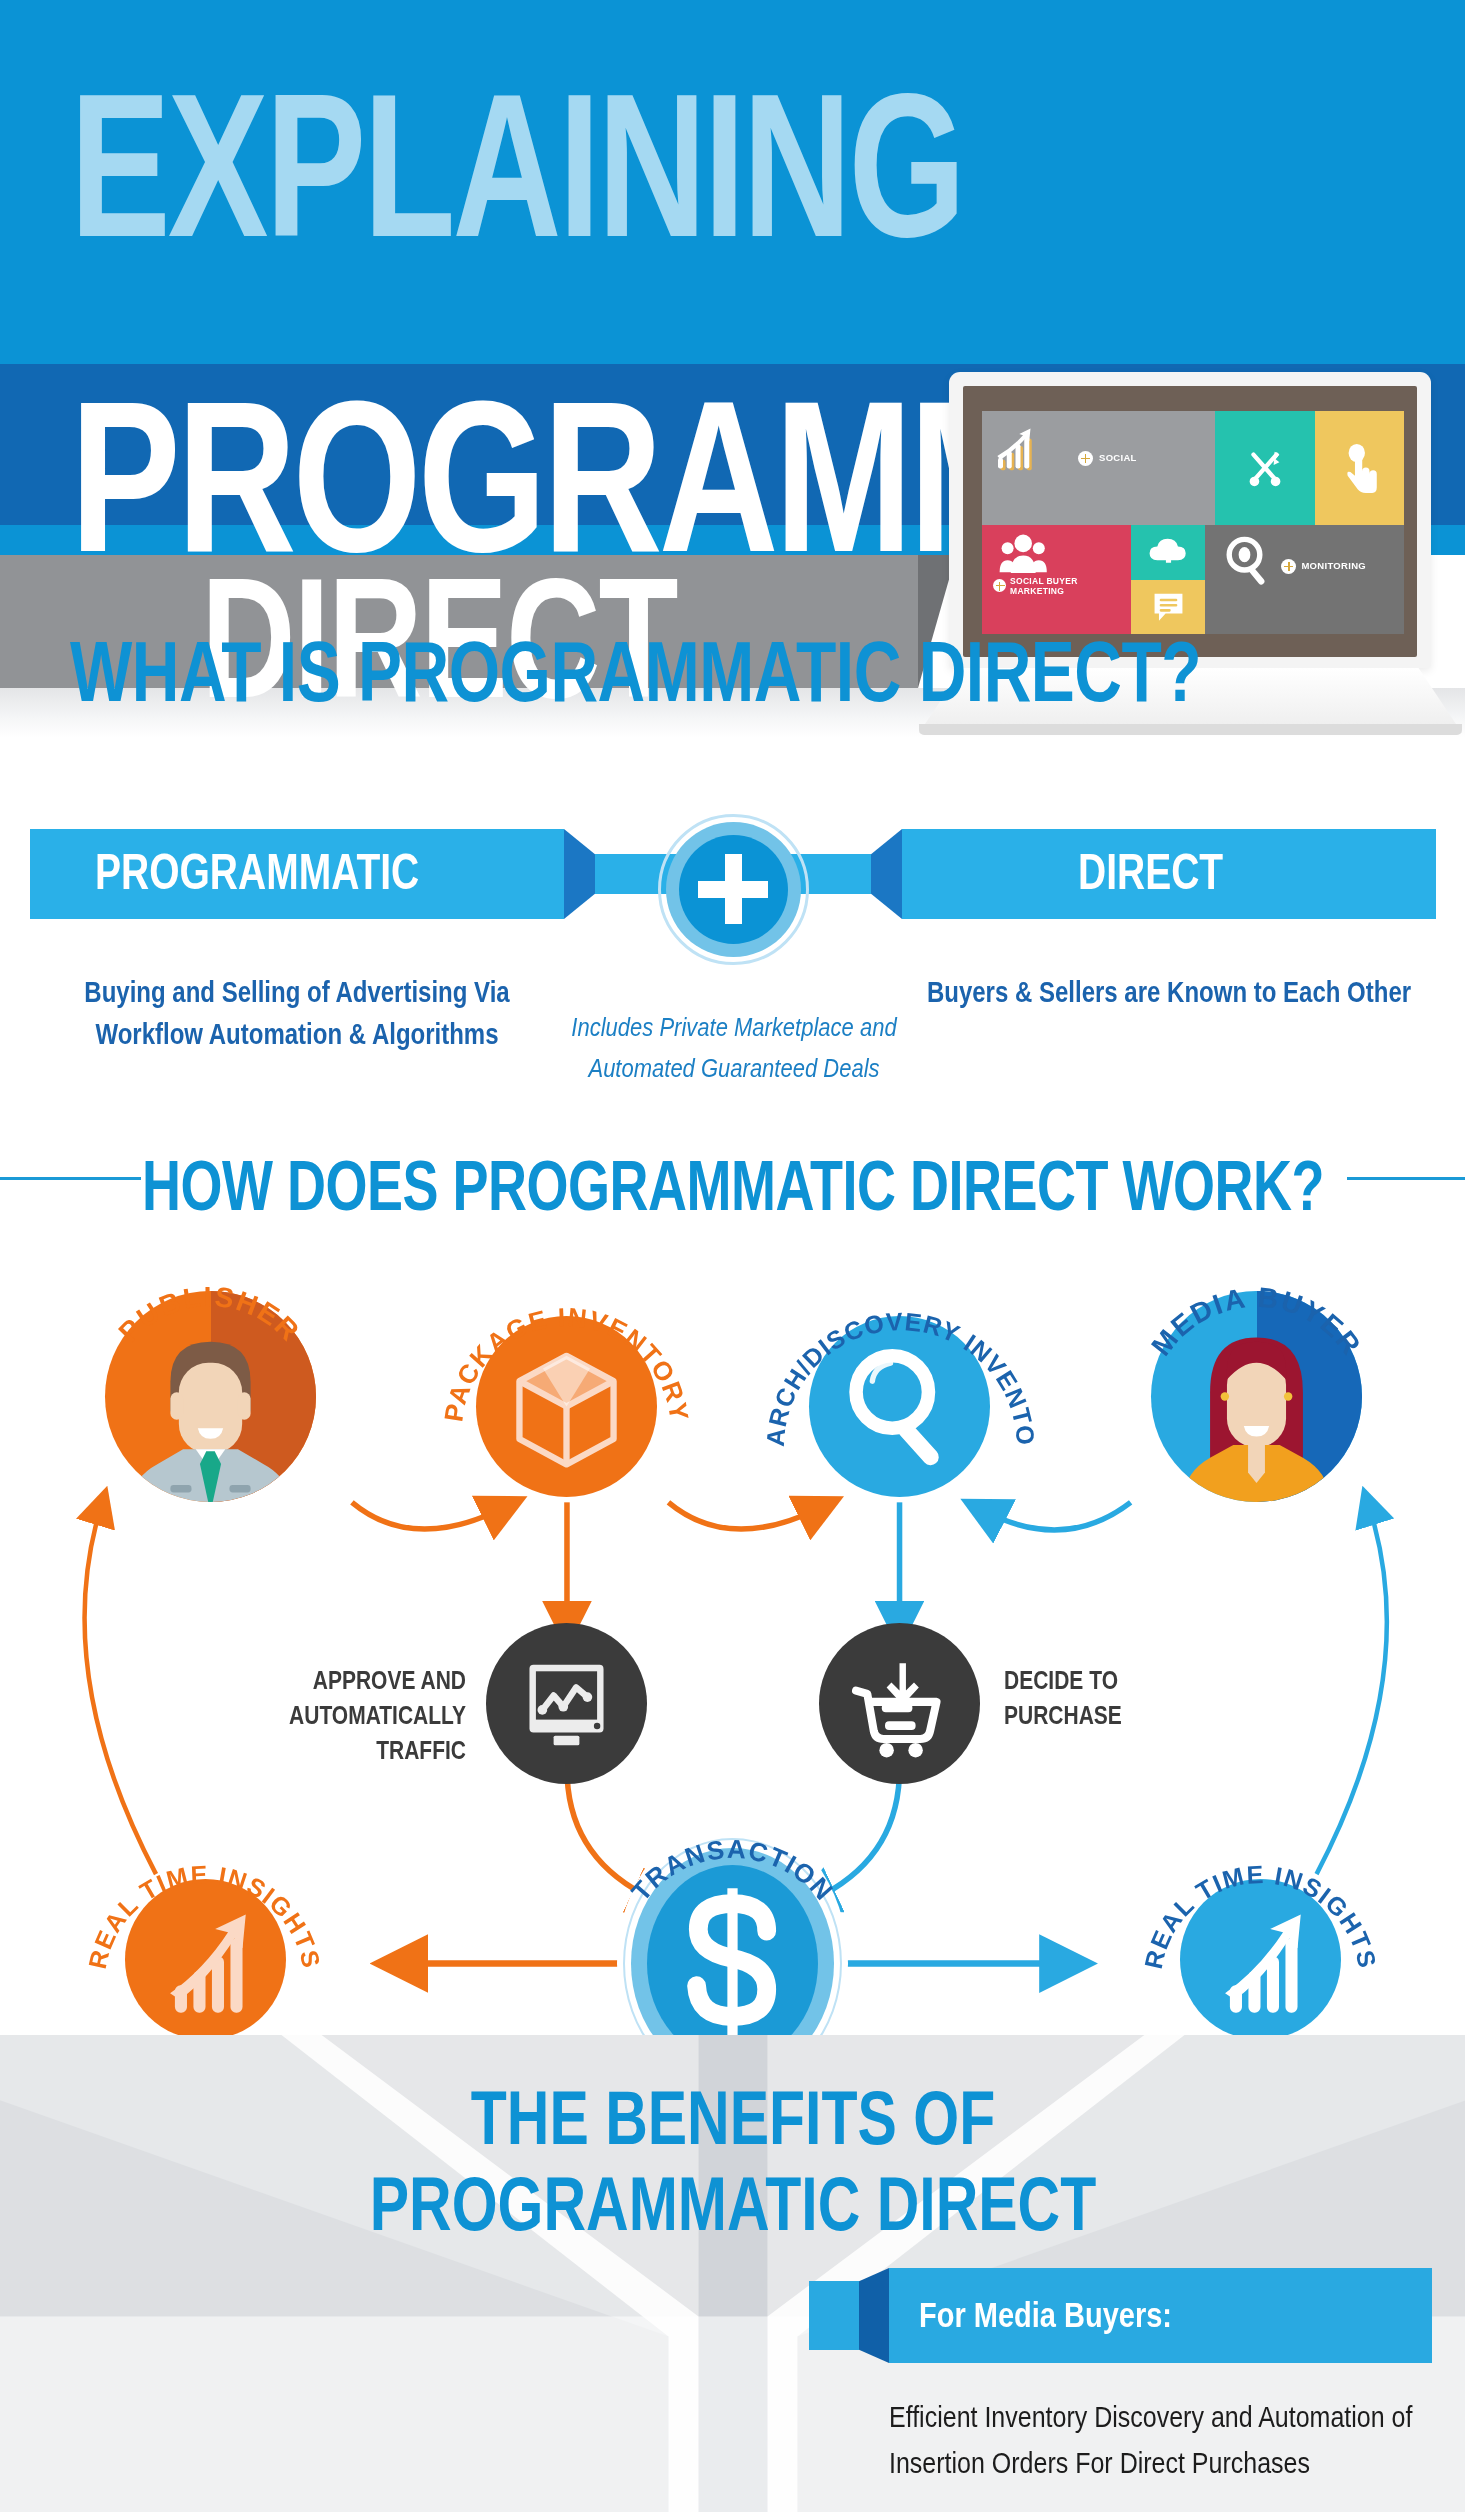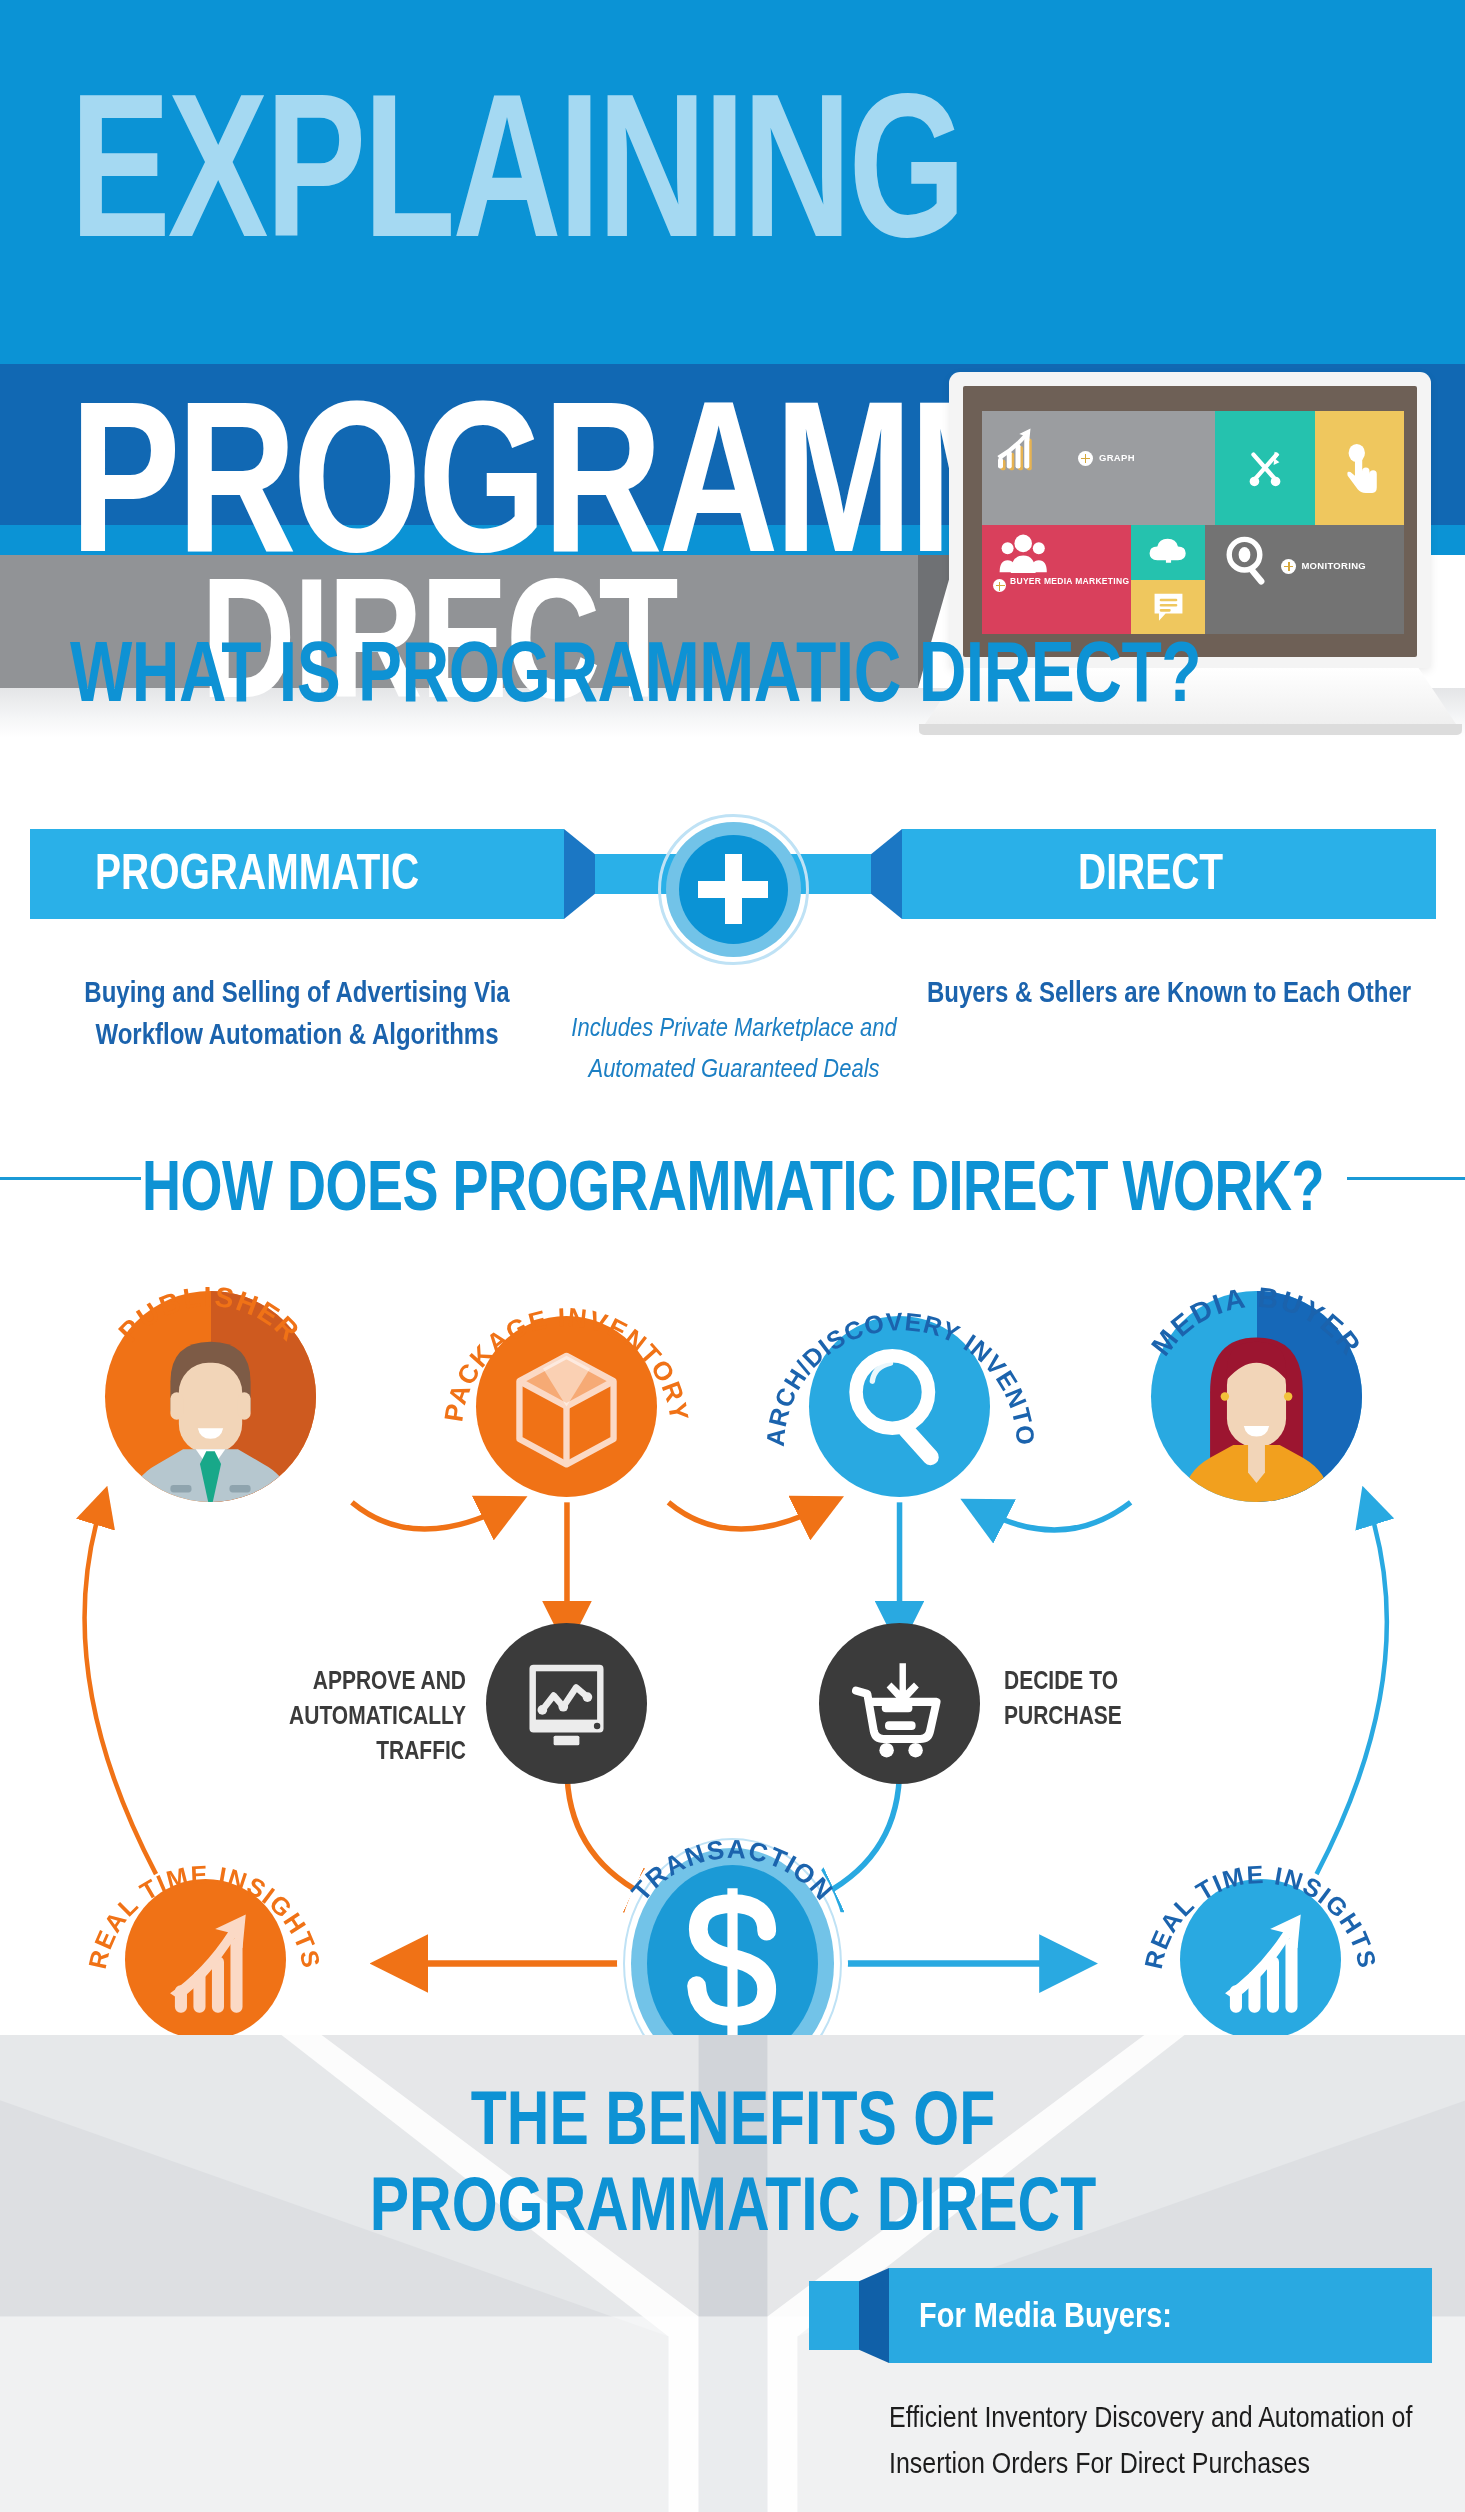--- a/index.html
+++ b/index.html
@@ -247,21 +247,21 @@
                 </g>
                 <g fill="#ffffff">
                   <rect x="16" y="110" width="16" height="34" rx="7"></rect>
                   <rect x="44" y="88" width="16" height="56" rx="7"></rect>
                   <rect x="72" y="66" width="16" height="78" rx="7"></rect>
                   <rect x="100" y="42" width="16" height="102" rx="7"></rect>
                   <path d="M14 104 Q60 78 96 38 L84 34 L120 16 L116 56 L106 46 Q68 88 24 116 Z"></path>
                 </g>
               </svg>
               <div class="tile-plus" style="left:96px;top:40px"></div>
-              <div class="tile-label" style="left:117px;top:42px;color:#ffffff">GRAPH</div>
+              <div class="tile-label" style="left:117px;top:42px;color:#ffffff">SOCIAL</div>
             </div>
             <div class="tile" style="flex:1.0;background:#25c2ae">
               <svg viewBox="0 0 100 100" style="position:absolute;left:50%;top:50%;width:48px;height:48px;margin:-24px 0 0 -24px">
                 <g stroke="#ffffff" stroke-width="9" stroke-linecap="round" fill="none">
                   <path d="M26 22 L70 72"></path>
                     <path d="M74 22 L30 72"></path>
                 </g>
                 <circle cx="28" cy="78" r="10" fill="#ffffff"></circle>
                 <circle cx="72" cy="78" r="10" fill="#ffffff"></circle>
                 <path d="M70 16 l10 6 -8 10 8 6 -12 6" fill="#ffffff"></path>
@@ -280,21 +280,21 @@
                 <g fill="#ffffff">
                   <circle cx="34" cy="38" r="15"></circle>
                     <path d="M14 98 q0 -30 20 -30 t20 30 z"></path>
                   <circle cx="112" cy="38" r="15"></circle>
                     <path d="M92 98 q0 -30 20 -30 t20 30 z"></path>
                   <circle cx="73" cy="26" r="22"></circle>
                     <path d="M42 100 q0 -44 31 -44 t31 44 z"></path>
                 </g>
               </svg>
               <div class="tile-plus" style="left:11px;top:54px;width:13px;height:13px"></div>
-              <div class="tile-label" style="left:28px;top:52px;font-size:8.5px;line-height:9.5px">BUYER MEDIA MARKETING</div>
+              <div class="tile-label" style="left:28px;top:52px;font-size:8.5px;line-height:9.5px">SOCIAL BUYER MARKETING</div>
             </div>
             <div class="tile" style="flex:0.75;display:flex;flex-direction:column">
               <div style="flex:1;background:#25c2ae;position:relative">
                 <svg viewBox="0 0 100 80" style="position:absolute;left:50%;top:50%;width:43px;height:35px;margin:-17.6px 0 0 -21.6px">
                   <path d="M24 58 q-18 0 -18 -16 t18 -16 q4 -18 24 -18 t24 18 q18 0 18 16 t-18 16 z" fill="#ffffff"></path>
                   <path d="M50 22 l16 20 h-10 v22 h-12 v-22 h-10 z" fill="#ffffff"></path>
                 </svg>
               </div>
               <div style="flex:1;background:#efc75e;position:relative">
                 <svg viewBox="0 0 100 90" style="position:absolute;left:50%;top:50%;width:37px;height:33px;margin:-16.6px 0 0 -18.6px">

